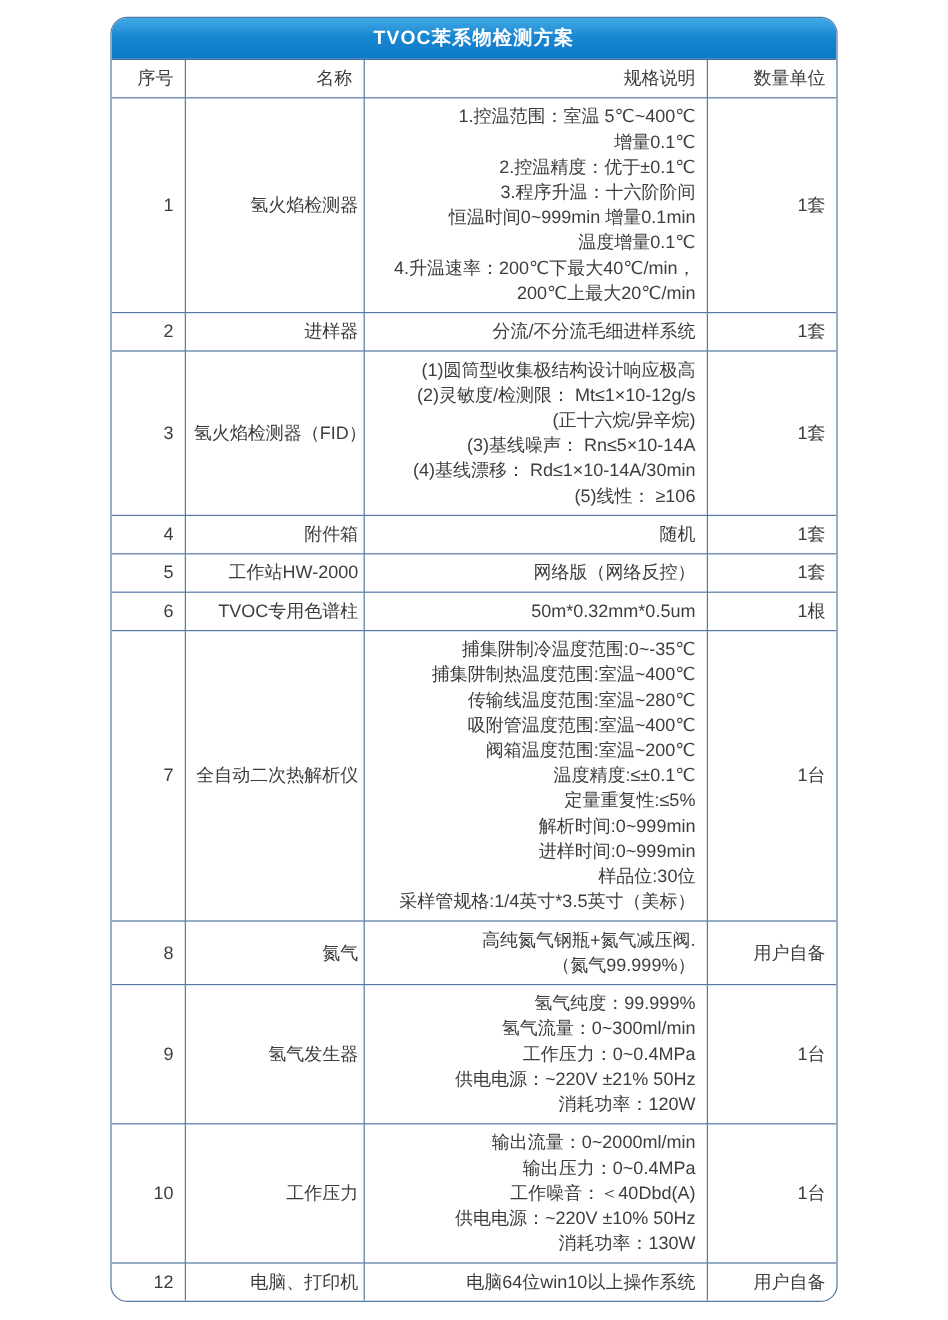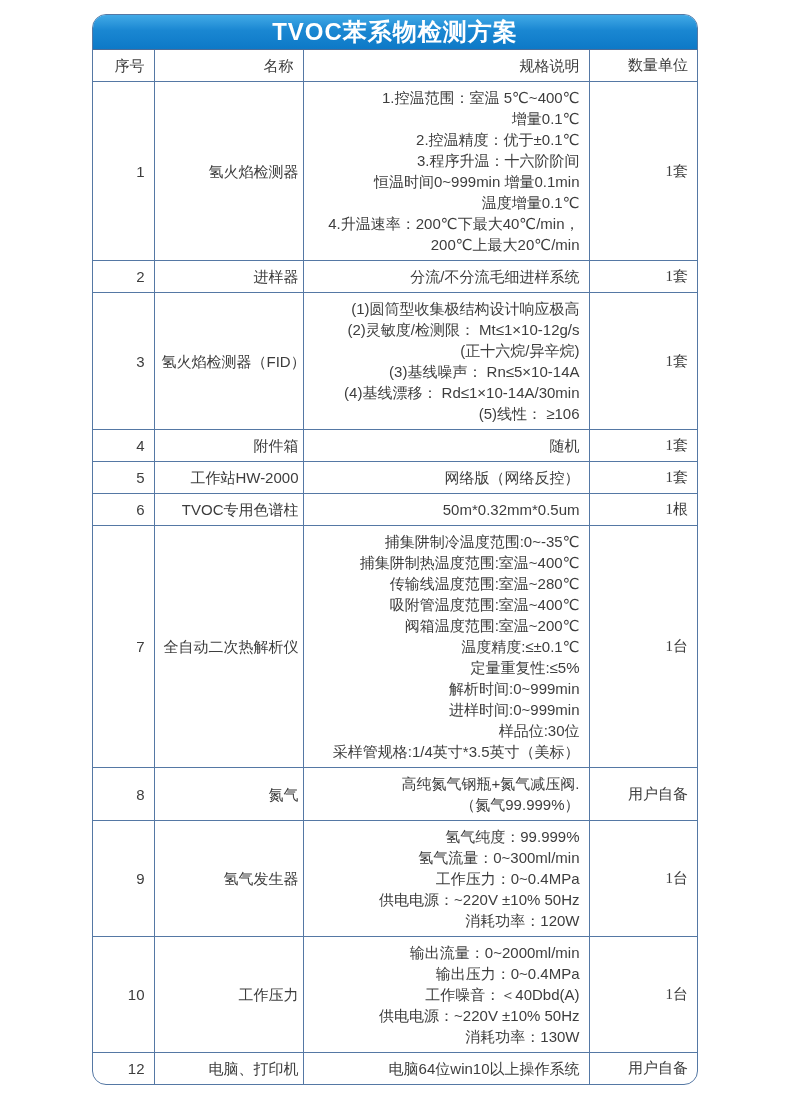--- a/index.html
+++ b/index.html
@@ -20,21 +20,21 @@
     border: 1px solid #5578a4;
     border-radius: 14px;
     overflow: hidden;
     background: #ffffff;
   }
   .titlebar {
     height: 34px;
     background: linear-gradient(180deg, #42aae6 0%, #1a87d2 45%, #0d79c7 100%);
     border-bottom: 1px solid #4c6d99;
     color: #ffffff;
-    font-size: 24px;
+    font-size: 16px;
     font-weight: bold;
     letter-spacing: 1px;
     display: flex;
     align-items: center;
     justify-content: center;
   }
   table.spec-table {
     width: 100%;
     border-collapse: collapse;
     table-layout: fixed;
@@ -44,21 +44,21 @@
   .spec-table th, .spec-table td {
     border-right: 1px solid #5578a4;
     border-bottom: 1px solid #5578a4;
     padding: 5px 9px;
     vertical-align: middle;
     text-align: right;
     font-weight: normal;
     line-height: 21px;
     overflow: hidden;
   }
-  .spec-table th:last-child, .spec-table td:last-child { border-right: none; font-family: Liberation Serif, serif; }
+  .spec-table th:last-child, .spec-table td:last-child { border-right: none; }
   .spec-table tr:last-child td { border-bottom: none; }
   .c-no { text-align: right; }
   .c-name { white-space: nowrap; padding-left: 7px !important; padding-right: 4px !important; }
   .c-spec { white-space: pre-line; }
 </style>
 </head>
 <body>
 
 <div class="page">
   <div class="card">
@@ -149,21 +149,21 @@
           <td class="c-spec">高纯氮气钢瓶+氮气减压阀.
 （氮气99.999%）</td>
           <td class="c-qty">用户自备</td>
         </tr>
         <tr>
           <td class="c-no">9</td>
           <td class="c-name">氢气发生器</td>
           <td class="c-spec">氢气纯度：99.999%
 氢气流量：0~300ml/min
 工作压力：0~0.4MPa
-供电电源：~220V ±10% 50Hz
+供电电源：~220V ±21% 50Hz
 消耗功率：120W</td>
           <td class="c-qty">1台</td>
         </tr>
         <tr>
           <td class="c-no">10</td>
           <td class="c-name">工作压力</td>
           <td class="c-spec">输出流量：0~2000ml/min
 输出压力：0~0.4MPa
 工作噪音：＜40Dbd(A)
 供电电源：~220V ±10% 50Hz

